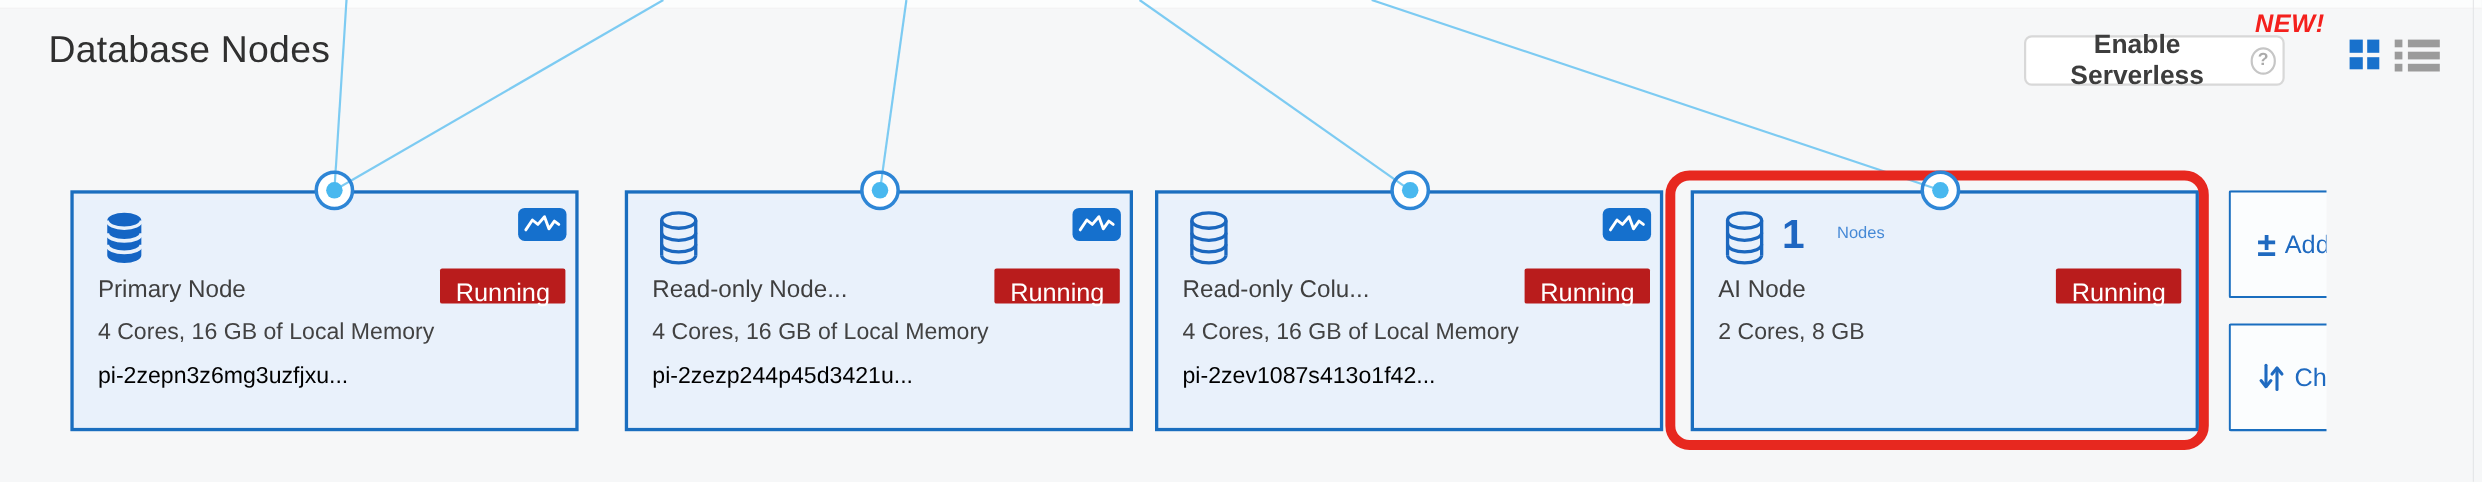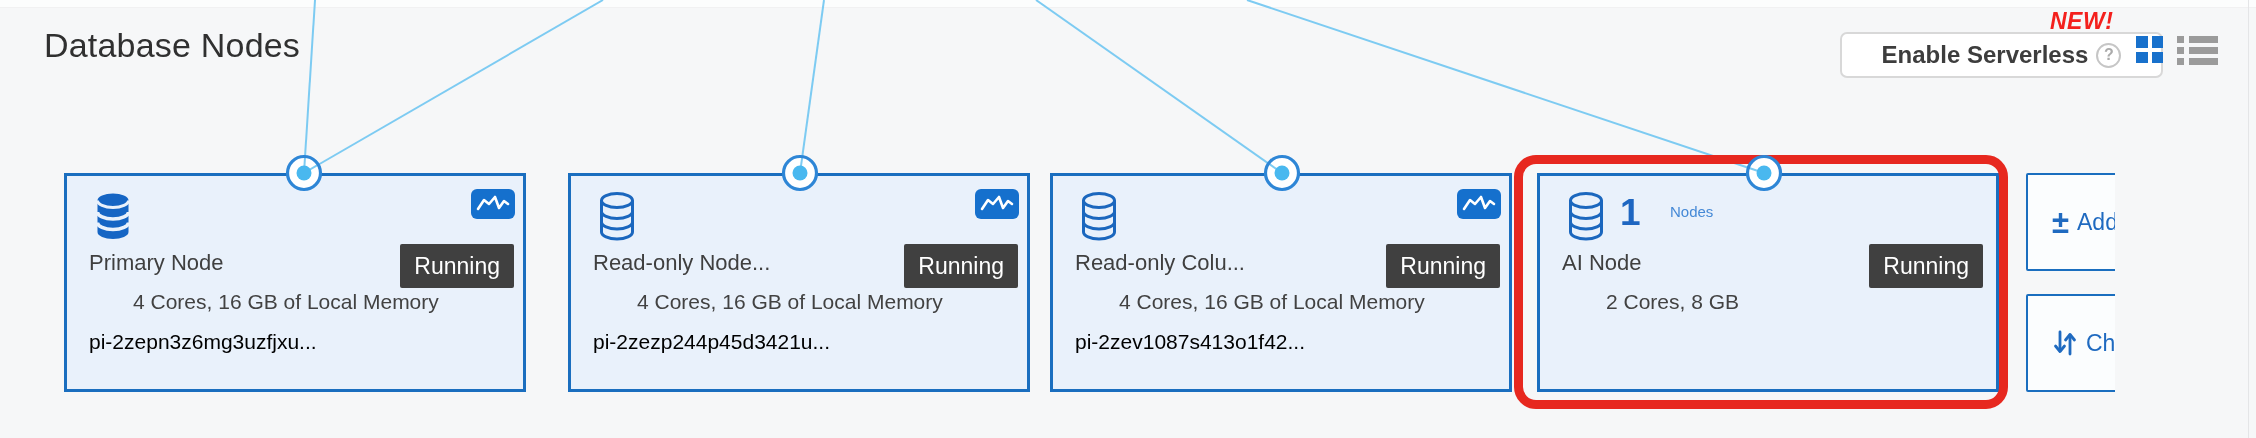--- a/index.html
+++ b/index.html
@@ -12,21 +12,21 @@
   .topstrip{position:absolute;left:0;top:0;width:2256px;height:7px;background:#fcfdfd;border-bottom:1px solid #f1f1f2;z-index:1;}
   .right-divider{position:absolute;left:2248px;top:0;width:1px;height:438px;background:#e4e5e7;z-index:1;}
 
   .page-title{
     position:absolute;left:44px;top:26px;
     font-size:34px;font-weight:500;color:#303030;letter-spacing:.2px;z-index:3;
   }
 
   
   .serverless-btn{
-    position:absolute;left:1840px;top:32px;width:323px;height:46px;box-sizing:border-box;
+    position:absolute;left:1840px;top:32px;width:237px;height:46px;box-sizing:border-box;
     background:#ffffff;border:2px solid #d8d8d8;border-radius:7px;
     display:flex;align-items:center;justify-content:center;gap:8px;
     font-size:24px;font-weight:700;color:#3d3d3d;z-index:3;cursor:pointer;
   }
   .help-circle{
     width:25px;height:25px;border:2px solid #c6c6c6;border-radius:50%;
     display:flex;align-items:center;justify-content:center;
     font-size:16px;font-weight:700;color:#ababab;box-sizing:border-box;
   }
   .new-badge{
@@ -54,25 +54,25 @@
     position:absolute;top:173px;width:462px;height:219px;box-sizing:border-box;
     background:#e9f1fb;border:3px solid #1a6ebf;z-index:3;cursor:pointer;
   }
   .dbicon{position:absolute;left:24px;top:15px;}
   .monitor{
     position:absolute;right:8px;top:13px;width:44px;height:30px;border-radius:6px;
     background:#1570cd;display:flex;align-items:center;justify-content:center;cursor:pointer;
   }
   .nodename{position:absolute;left:22px;top:74px;font-size:22px;color:#3f3f3f;}
   .badge{
-    position:absolute;right:9px;top:68px;height:44px;min-width:108px;box-sizing:border-box;
-    background:#404040;color:#ffffff;font-size:23px;line-height:44px;text-align:center;
+    position:absolute;right:9px;top:68px;height:32px;min-width:108px;box-sizing:border-box;
+    background:#b91c1c;color:#ffffff;font-size:23px;line-height:44px;text-align:center;
     padding:0 14px;border-radius:2px;
   }
-  .specs{position:absolute;left:22px;top:114px;font-size:21px;color:#424242;margin-left:44px;}
+  .specs{position:absolute;left:22px;top:114px;font-size:21px;color:#424242;}
   .nodeid{position:absolute;left:22px;top:154px;font-size:21px;color:#000000;}
   .count-num{position:absolute;left:80px;top:16px;font-size:37px;font-weight:600;color:#1e66c1;}
   .count-label{position:absolute;left:130px;top:27px;font-size:15px;color:#4589d6;}
   .card4 .badge{right:13px;}
 
   .highlight-ring{
     position:absolute;left:1514px;top:155px;width:494px;height:254px;box-sizing:border-box;
     border:9px solid #e7281f;border-radius:22px;z-index:6;pointer-events:none;
   }
 

